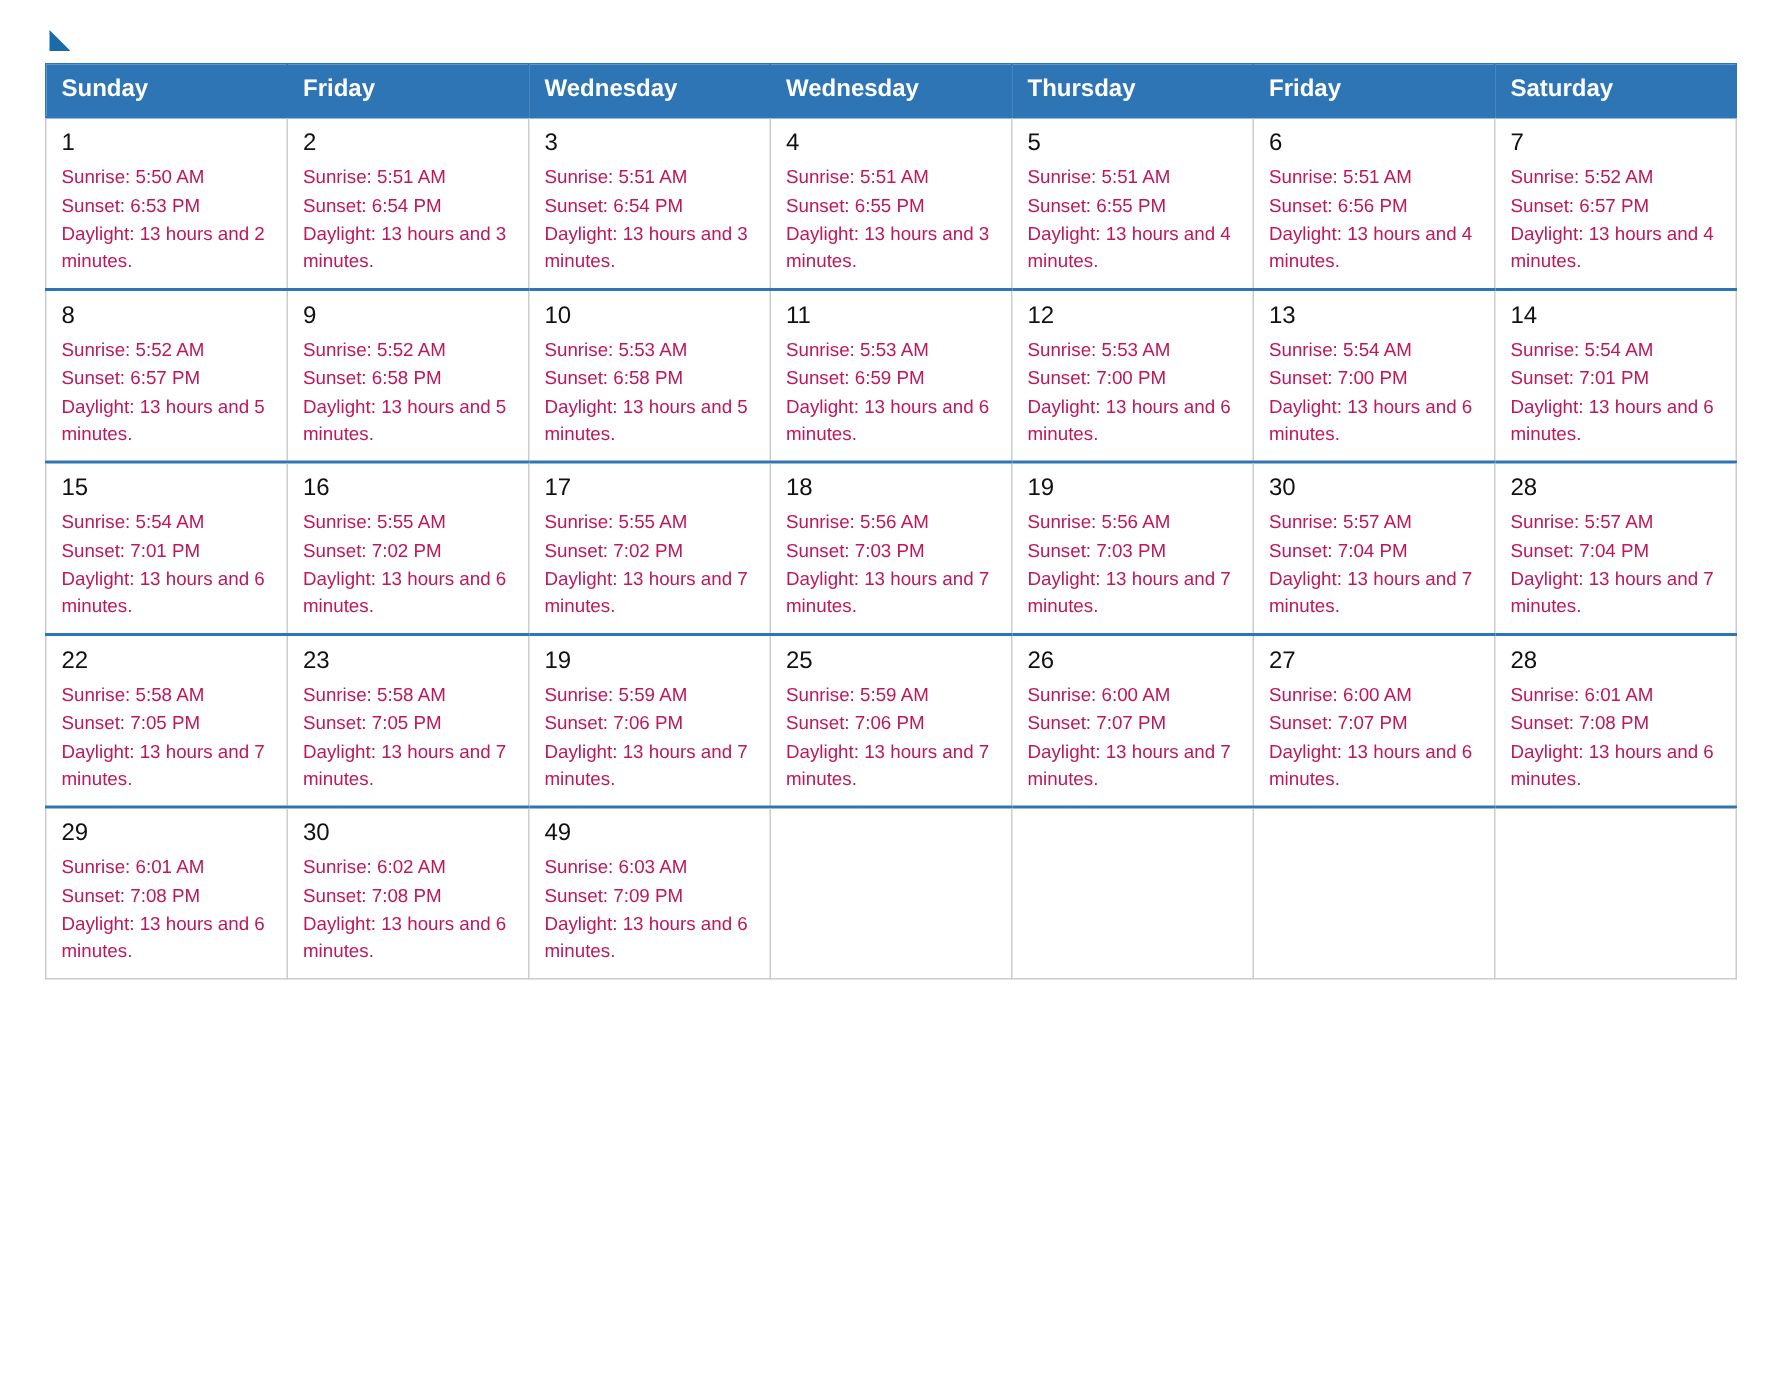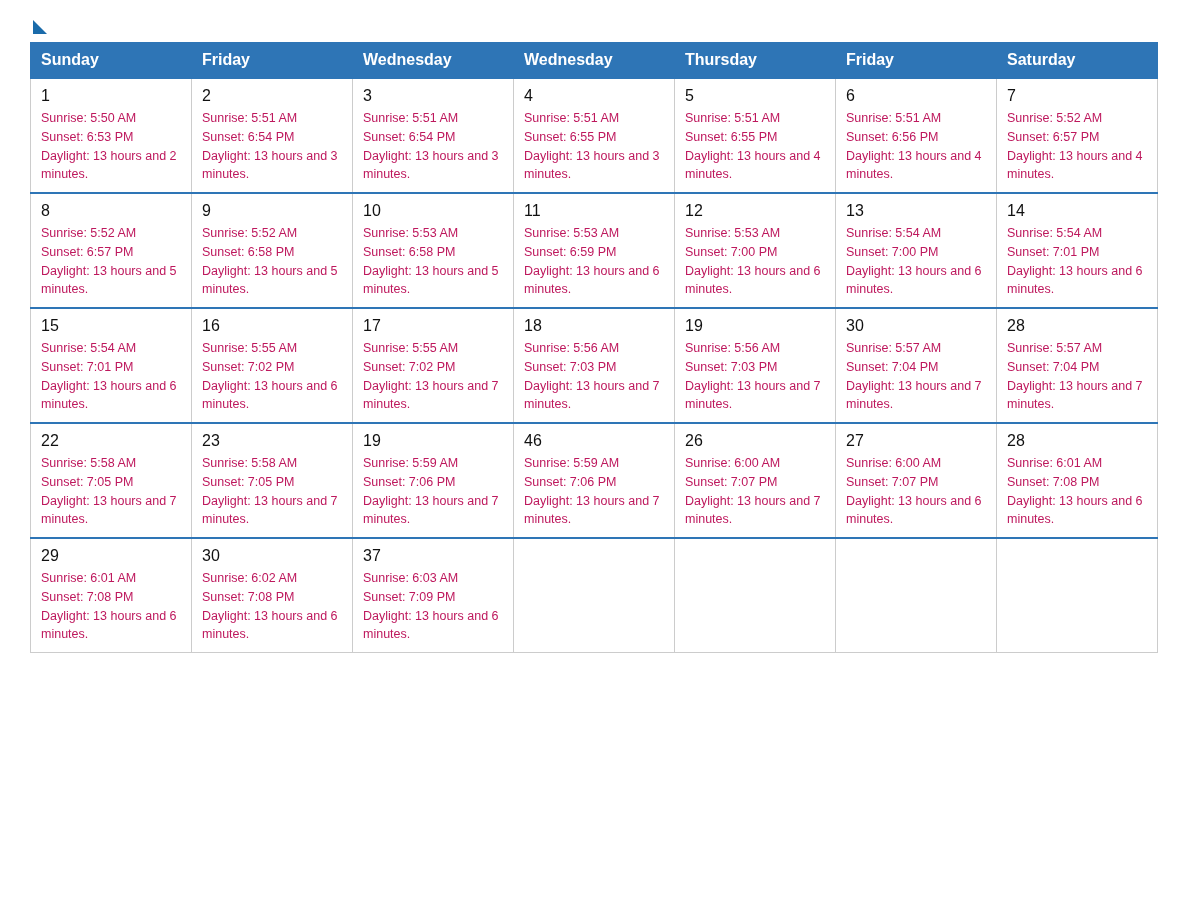--- a/index.html
+++ b/index.html
@@ -284,21 +284,21 @@
             Sunrise: 5:58 AM<br>Sunset: 7:05 PM<br>Daylight: 13 hours and 7 minutes.
           </div>
         </td>
         <td>
           <span class="day-number">19</span>
           <div class="day-info">
             Sunrise: 5:59 AM<br>Sunset: 7:06 PM<br>Daylight: 13 hours and 7 minutes.
           </div>
         </td>
         <td>
-          <span class="day-number">46</span>
+          <span class="day-number">25</span>
           <div class="day-info">
             Sunrise: 5:59 AM<br>Sunset: 7:06 PM<br>Daylight: 13 hours and 7 minutes.
           </div>
         </td>
         <td>
           <span class="day-number">26</span>
           <div class="day-info">
             Sunrise: 6:00 AM<br>Sunset: 7:07 PM<br>Daylight: 13 hours and 7 minutes.
           </div>
         </td>
@@ -322,21 +322,21 @@
             Sunrise: 6:01 AM<br>Sunset: 7:08 PM<br>Daylight: 13 hours and 6 minutes.
           </div>
         </td>
         <td>
           <span class="day-number">30</span>
           <div class="day-info">
             Sunrise: 6:02 AM<br>Sunset: 7:08 PM<br>Daylight: 13 hours and 6 minutes.
           </div>
         </td>
         <td>
-          <span class="day-number">37</span>
+          <span class="day-number">49</span>
           <div class="day-info">
             Sunrise: 6:03 AM<br>Sunset: 7:09 PM<br>Daylight: 13 hours and 6 minutes.
           </div>
         </td>
         <td class="empty-cell"></td>
         <td class="empty-cell"></td>
         <td class="empty-cell"></td>
         <td class="empty-cell"></td>
       </tr>
     </tbody>

